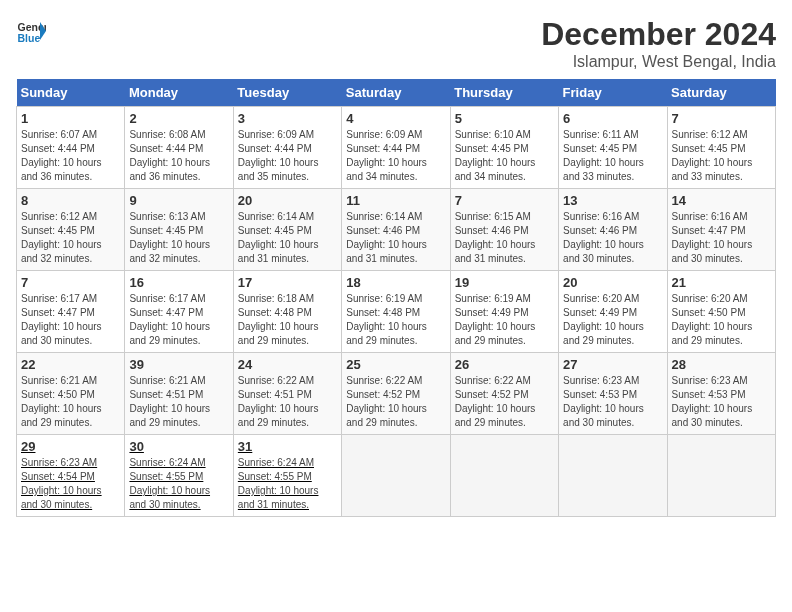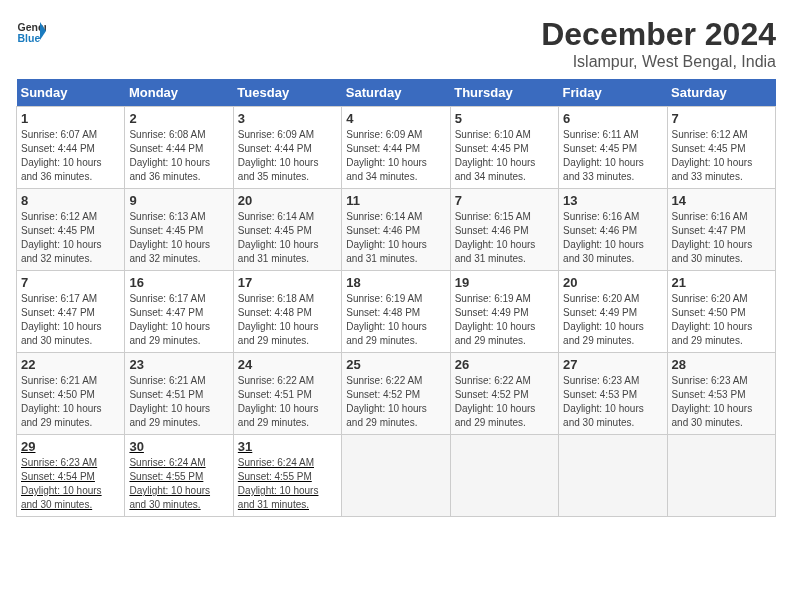--- a/index.html
+++ b/index.html
@@ -200,21 +200,21 @@
           <span class="day-number">21</span>
           <div class="day-info">Sunrise: 6:20 AM<br>Sunset: 4:50 PM<br>Daylight: 10 hours and 29 minutes.</div>
         </td>
       </tr>
       <tr>
         <td>
           <span class="day-number">22</span>
           <div class="day-info">Sunrise: 6:21 AM<br>Sunset: 4:50 PM<br>Daylight: 10 hours and 29 minutes.</div>
         </td>
         <td>
-          <span class="day-number">23</span>
+          <span class="day-number">39</span>
           <div class="day-info">Sunrise: 6:21 AM<br>Sunset: 4:51 PM<br>Daylight: 10 hours and 29 minutes.</div>
         </td>
         <td>
           <span class="day-number">24</span>
           <div class="day-info">Sunrise: 6:22 AM<br>Sunset: 4:51 PM<br>Daylight: 10 hours and 29 minutes.</div>
         </td>
         <td>
           <span class="day-number">25</span>
           <div class="day-info">Sunrise: 6:22 AM<br>Sunset: 4:52 PM<br>Daylight: 10 hours and 29 minutes.</div>
         </td>

